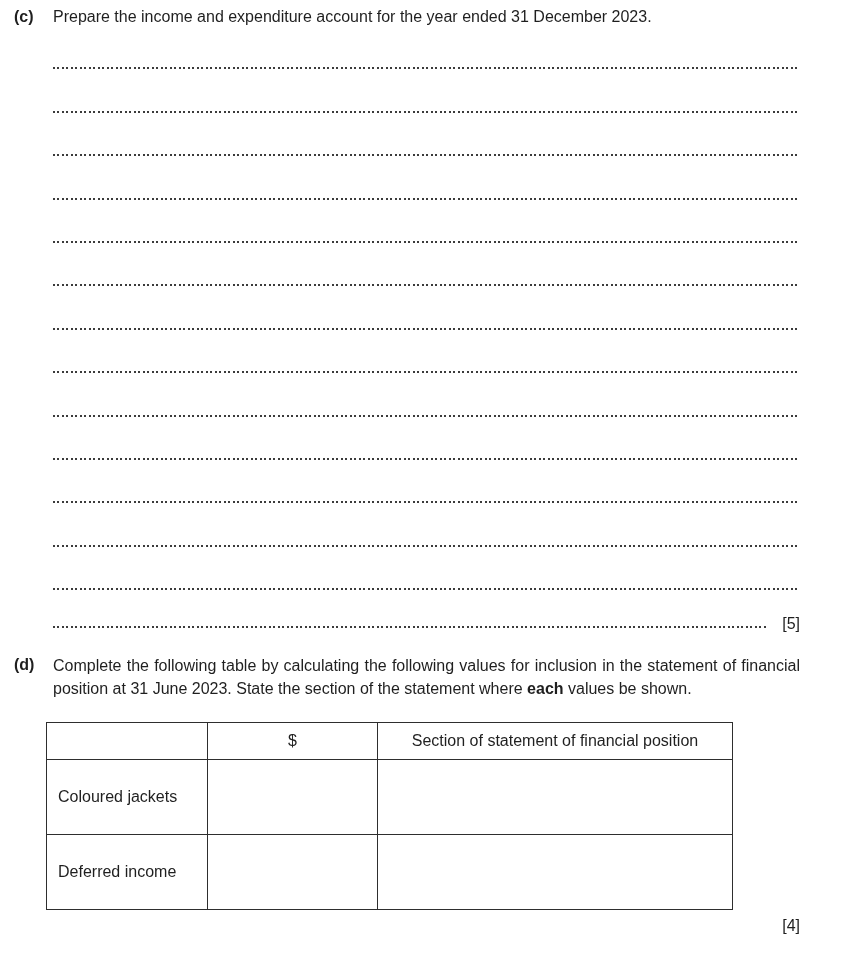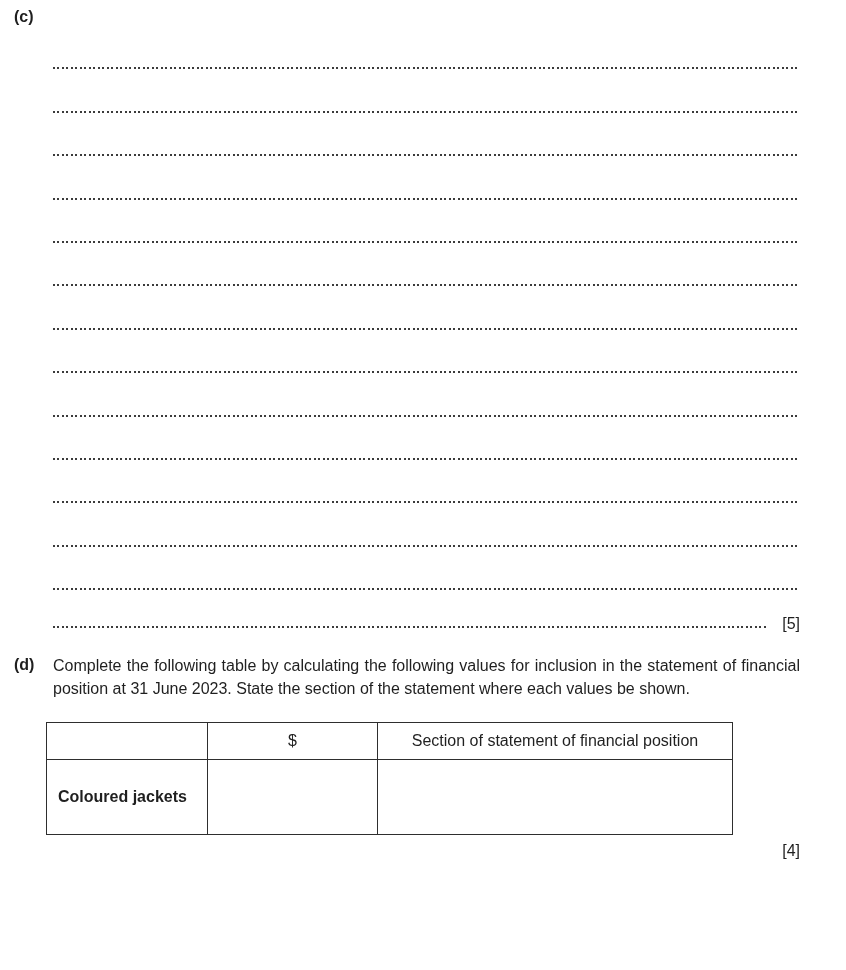--- a/index.html
+++ b/index.html
@@ -12,21 +12,21 @@
     font-size: 16px;
     overflow: hidden;
   }
   .page { padding-top: 7px; position: relative; width: 846px; height: 970px; }
 
   
   .q-row { display: flex; margin-left: 14px; }
   .q-label { font-weight: bold; flex: 0 0 39px; line-height: 19px; }
   .q-text { width: 747px; line-height: 19px; }
   .q-text.multiline { line-height: 22.5px; text-align: justify; }
-  .bold { font-weight: normal; }
+  .bold { font-weight: bold; }
 
   
   .answer-lines { margin-left: 53px; width: 747px; }
   .dotted-line {
     height: 2px;
     margin-top: 41.4px;
     background-image: repeating-linear-gradient(90deg, #3b3b3b 0 1.7px, transparent 1.7px 4.5px);
   }
   .marks-row {
     display: flex;
@@ -53,32 +53,33 @@
   .sop-table col.c1 { width: 161px; }
   .sop-table col.c2 { width: 170px; }
   .sop-table col.c3 { width: 355px; }
   .sop-table th, .sop-table td {
     border: 1.5px solid #2e2e2e;
     font-weight: normal;
     font-size: 16px;
     color: #1f1f1f;
   }
   .sop-table th { height: 37px; text-align: center; vertical-align: middle; }
-  .sop-table td { height: 75px; vertical-align: middle; font-weight: bold; }
+  .sop-table td { height: 75px; vertical-align: middle; }
   .sop-table td.row-label { padding-left: 11px; text-align: left; }
 
   .marks-4-wrap { width: 800px; text-align: right; margin-top: 6px; }
 </style>
 </head>
 <body>
 
 <div class="page">
 
   <div class="q-row">
     <span class="q-label">(c)</span>
+    <span class="q-text">Prepare the income and expenditure account for the year ended 31 December 2023.</span>
   </div>
 
   <div class="answer-lines">
       <div class="dotted-line"></div>
       <div class="dotted-line"></div>
       <div class="dotted-line"></div>
       <div class="dotted-line"></div>
       <div class="dotted-line"></div>
       <div class="dotted-line"></div>
       <div class="dotted-line"></div>
@@ -112,20 +113,25 @@
         <th>$</th>
         <th>Section of statement of financial position</th>
       </tr>
     </thead>
     <tbody>
       <tr>
         <td class="row-label">Coloured jackets</td>
         <td></td>
         <td></td>
       </tr>
+      <tr>
+        <td class="row-label">Deferred income</td>
+        <td></td>
+        <td></td>
+      </tr>
     </tbody>
   </table>
 
   <div class="marks-4-wrap">
     <span class="marks">[4]</span>
   </div>
 
 </div>
 
 </body></html>

